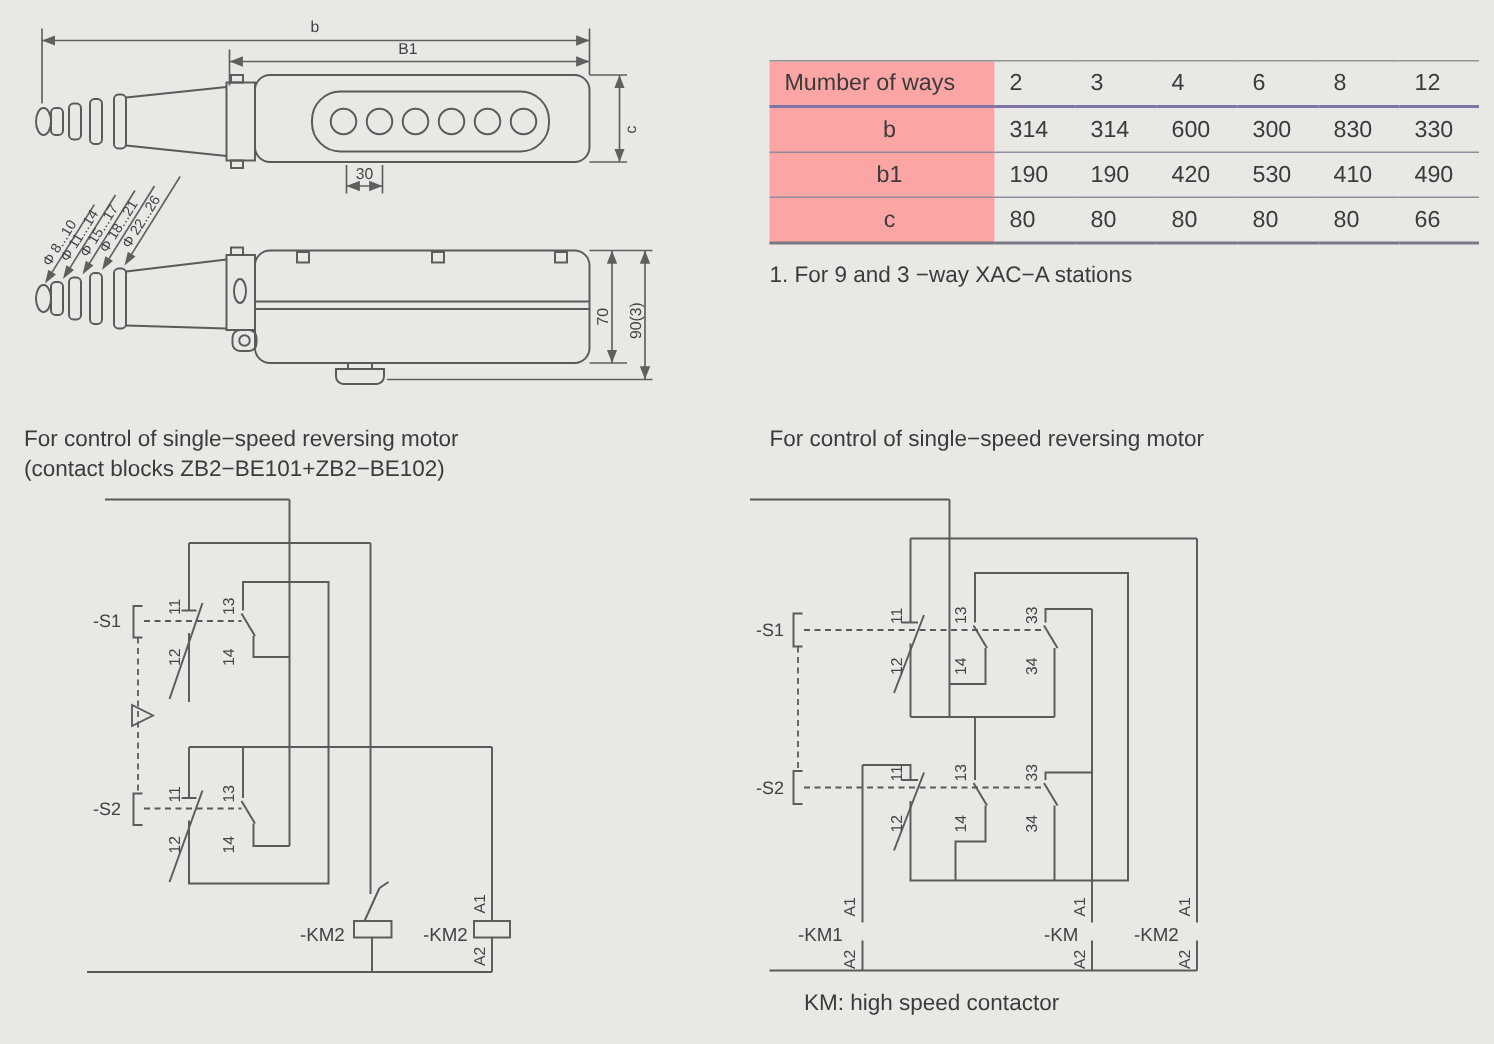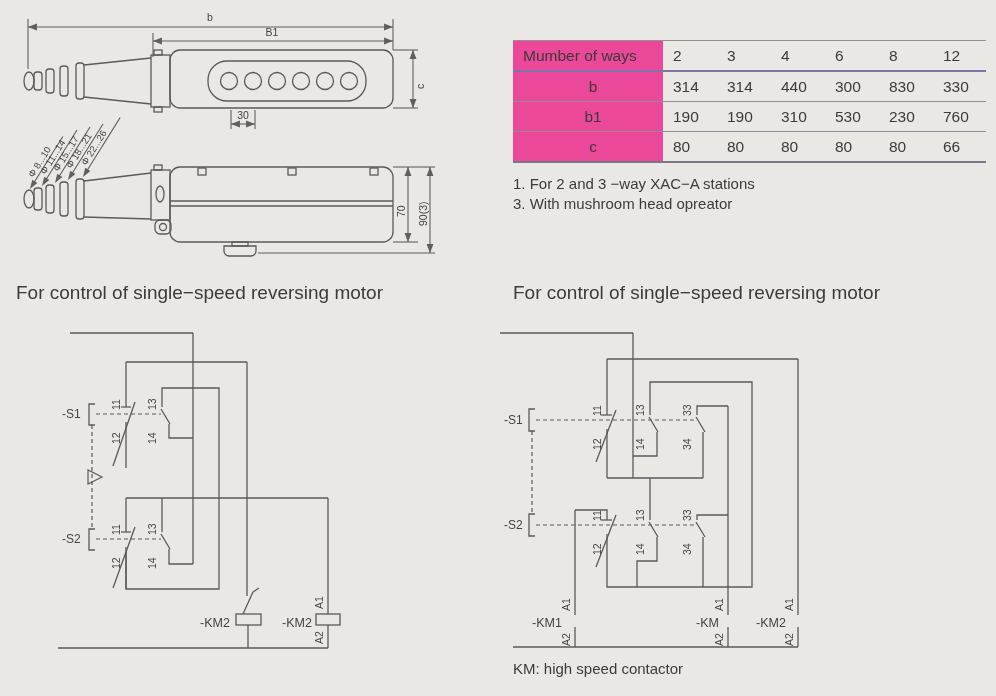--- a/index.html
+++ b/index.html
@@ -1,30 +1,30 @@
 <!DOCTYPE html>
 <html><head>
 <meta charset="utf-8">
 <style>
   html,body{margin:0;padding:0;}
   body{width:996px;height:696px;background:#e9e8e5;font-family:"Liberation Sans",sans-serif;position:relative;overflow:hidden;color:#3b3b3b;}
   .abs{position:absolute;}
   
   table.spec{border-collapse:collapse;table-layout:fixed;width:473px;font-size:15.5px;color:#3b3b3b;}
   table.spec td{height:29px;padding:0 0 0 10px;vertical-align:middle;}
-  td.lav{background:#ec4899;margin-left:16px;}
+  td.lav{background:#fca5a5;margin-left:16px;}
   tr.hdr td{border-top:1.6px solid #939393;border-bottom:2.4px solid #7d74a8;}
   tr.mid td{border-bottom:1.6px solid #8f8c9b;}
   tr.last td{border-bottom:2.2px solid #7a7884;}
   td.rowlab{text-align:center;padding-left:0;}
   td.hlab{padding-left:12px;}
   
   .notes div{font-size:15px;line-height:20px;color:#3b3b3b;}
-  .sect-title div{font-size:19px;line-height:20px;color:#3b3b3b;}
-  .caption{font-size:15px;color:#3b3b3b;}
+  .sect-title div{font-size:15px;line-height:20px;color:#3b3b3b;}
+  .caption{font-size:15px;color:#3b3b3b;margin-left:23px;}
   
   svg .wire{fill:none;stroke:#5a5a5a;stroke-width:1.3;}
   svg .thin{fill:none;stroke:#5f5f5f;stroke-width:1.1;}
   svg .dash{fill:none;stroke:#5a5a5a;stroke-width:1.2;stroke-dasharray:4 3;}
   svg text{fill:#434343;font-family:"Liberation Sans",sans-serif;}
   svg .lbl{font-size:10.5px;}
   svg .slbl{font-size:12px;}
   svg .kmlbl{font-size:12.5px;}
   svg .dim{font-size:10.5px;}
 </style>
@@ -170,54 +170,54 @@
       <td>3</td>
       <td>4</td>
       <td>6</td>
       <td>8</td>
       <td>12</td>
     </tr>
     <tr class="mid">
       <td class="lav rowlab">b</td>
       <td>314</td>
       <td>314</td>
-      <td>440</td>
+      <td>600</td>
       <td>300</td>
       <td>830</td>
       <td>330</td>
     </tr>
     <tr class="mid">
       <td class="lav rowlab">b1</td>
       <td>190</td>
       <td>190</td>
-      <td>310</td>
+      <td>420</td>
       <td>530</td>
-      <td>230</td>
-      <td>760</td>
+      <td>410</td>
+      <td>490</td>
     </tr>
     <tr class="last">
       <td class="lav rowlab">c</td>
       <td>80</td>
       <td>80</td>
       <td>80</td>
       <td>80</td>
       <td>80</td>
       <td>66</td>
     </tr>
   </tbody>
     </table>
 </div>
 
 <div class="abs notes" style="left:513px;top:174px;">
-  <div>1. For 2 and 3 −way XAC−A stations</div>
-  <div>3. With mushroom head opreator</div>
+  <div>1. For 9 and 3 −way XAC−A stations</div>
 </div>
 
 <div class="abs sect-title" style="left:16px;top:283px;">
   <div>For control of single−speed reversing motor</div>
+  <div>(contact blocks ZB2−BE101+ZB2−BE102)</div>
 </div>
 <div class="abs sect-title" style="left:513px;top:283px;">
   <div>For control of single−speed reversing motor</div>
 </div>
 
 <svg class="abs" style="left:10px;top:330px;" width="480" height="366" viewBox="0 0 480 366">
 
   <path class="wire" d="M60,3 H183"></path>
   <path class="wire" d="M183,3 V234"></path>
   <path class="wire" d="M48,318 H318"></path>

